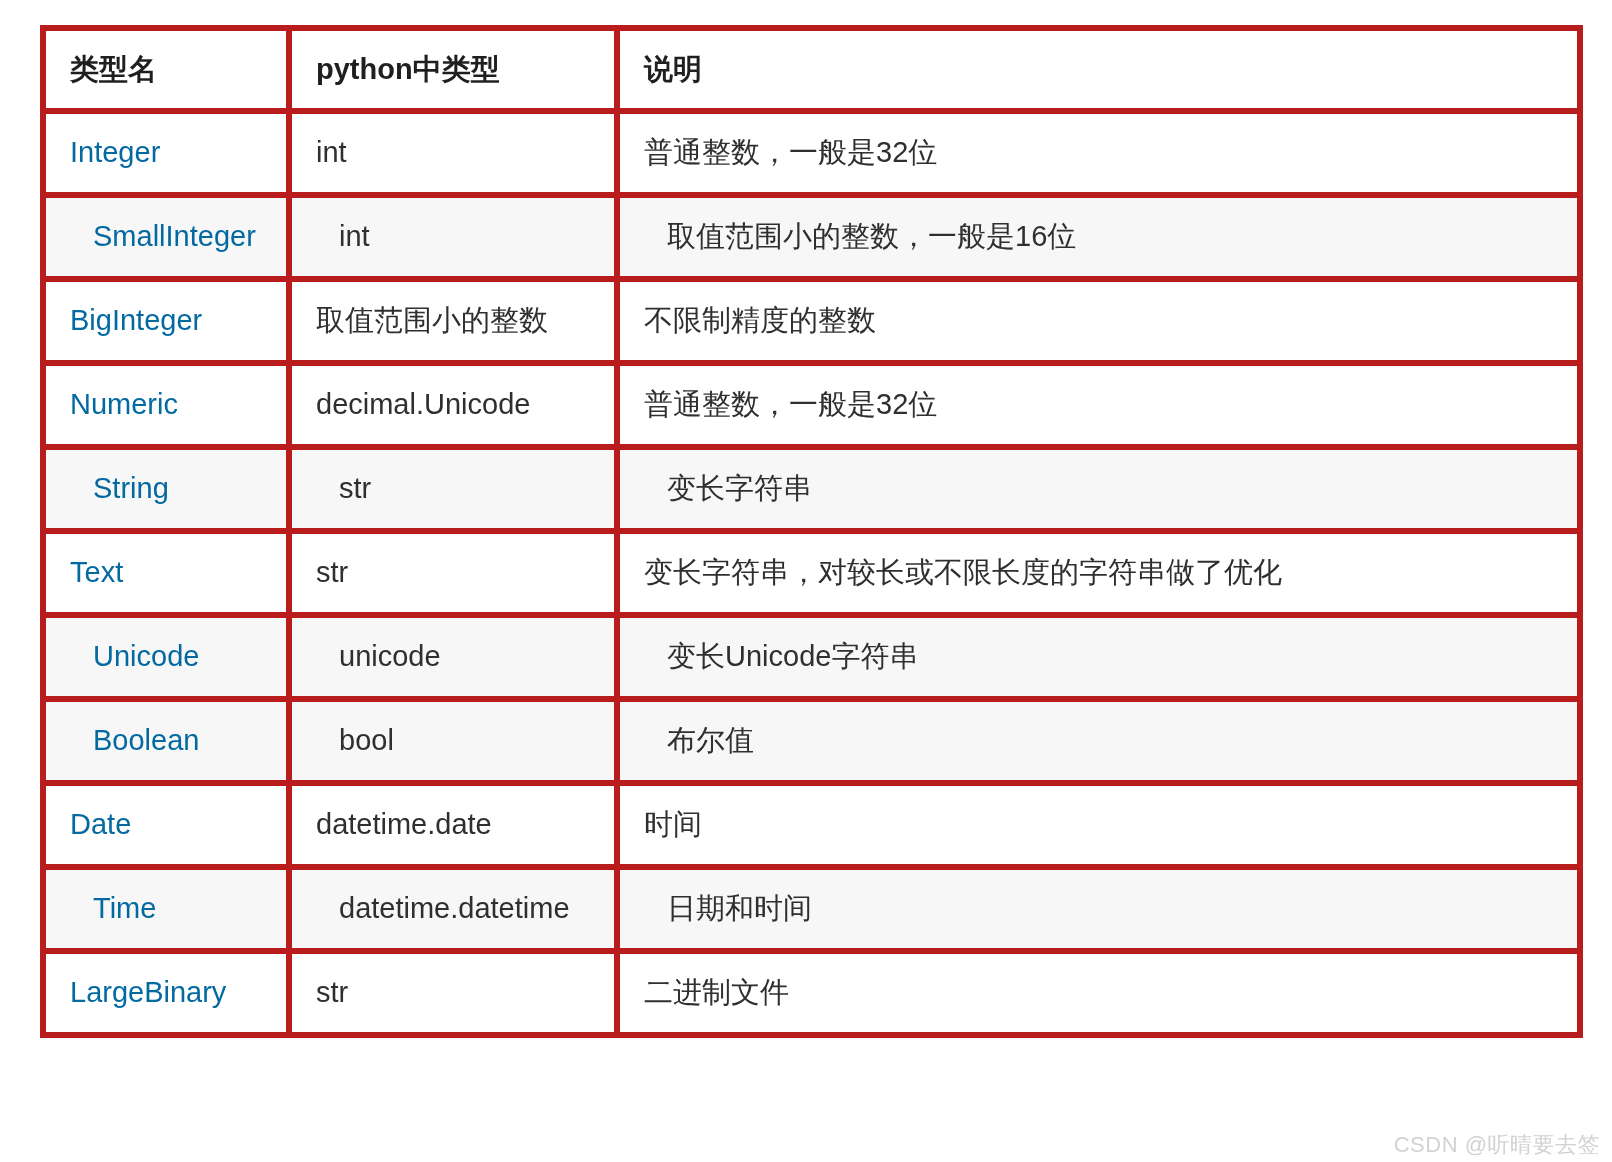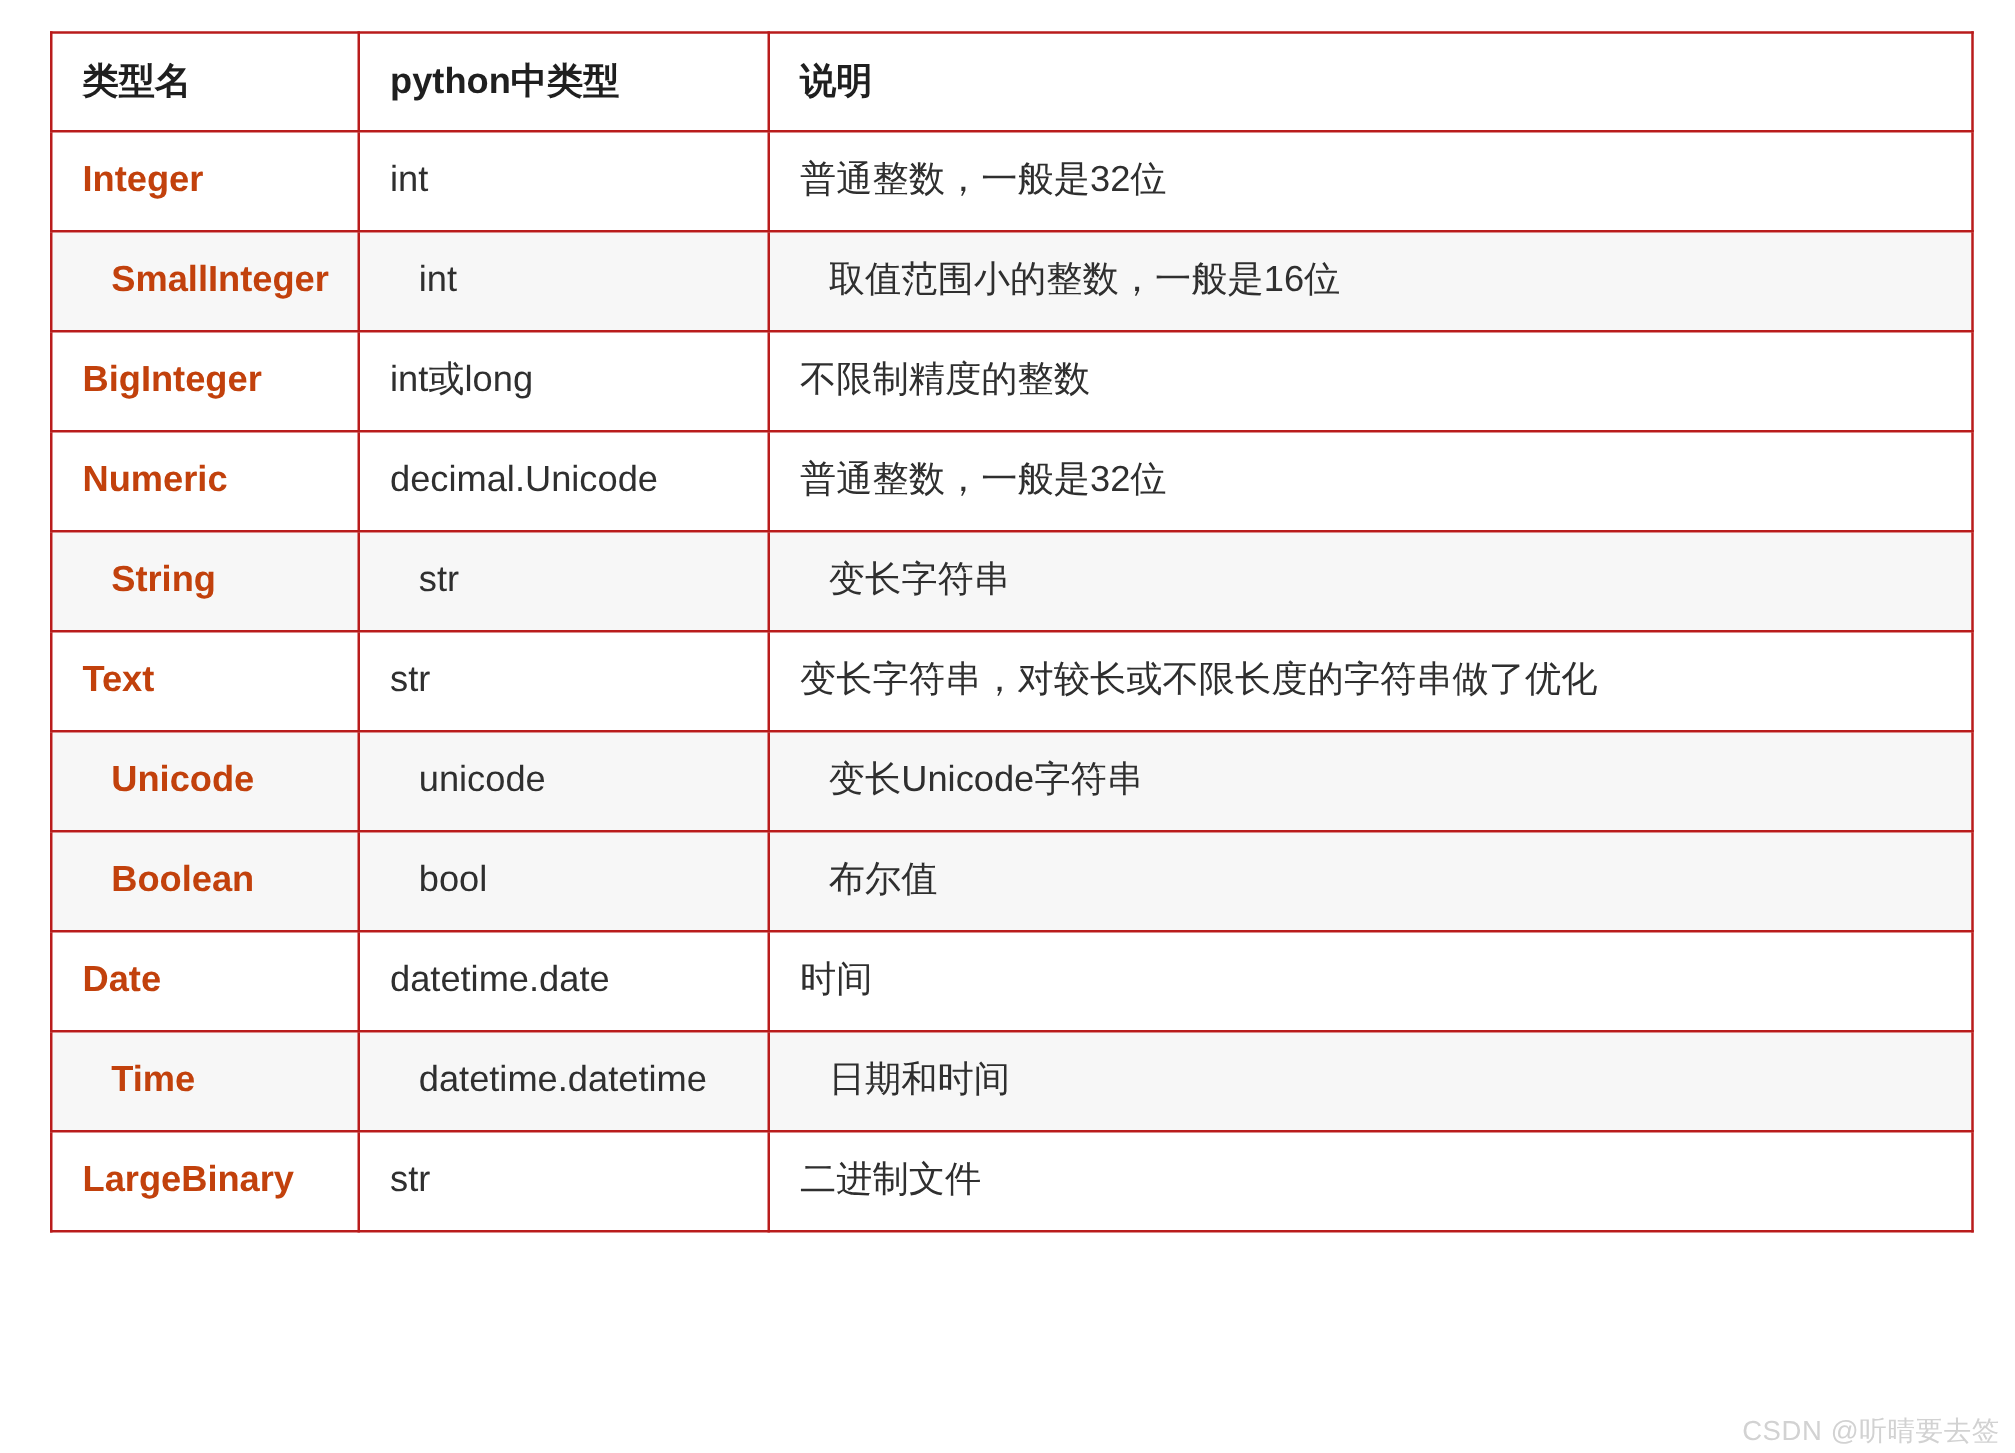--- a/index.html
+++ b/index.html
@@ -33,21 +33,21 @@
     table-layout: fixed;
     width: 1537px;
     border: 1px solid #dcdcdc;
   }
   table.type-table col.c1 { width: 246px; }
   table.type-table col.c2 { width: 328px; }
   table.type-table col.c3 { width: 963px; }
 
   table.type-table th,
   table.type-table td {
-    border: 2px solid #b91c1c;
+    border: 6px solid #b91c1c;
     padding: 0 0 0 24px;
     height: 78px;
     vertical-align: middle;
     text-align: left;
     font-size: 29px;
     line-height: 1.35;
     font-weight: 400;
     color: #2f2f2f;
     background: #ffffff;
     white-space: nowrap;
@@ -58,22 +58,21 @@
     font-weight: 700;
     color: #1f1f1f;
     background: #ffffff;
     font-size: 29px;
   }
   table.type-table tbody tr.shaded td {
     background: #f7f7f7;
     padding-left: 47px;
   }
   table.type-table tbody tr td.col-type {
-    color: #c2410c;
-    font-weight: bold;
+    color: #0369a1;
   }
   .watermark {
     position: absolute;
     right: 12px;
     bottom: 2px;
     font-size: 22px;
     color: #d2d2d2;
     letter-spacing: 0.5px;
     white-space: nowrap;
     font-family: "Liberation Sans", "DejaVu Sans", sans-serif;
@@ -106,21 +105,21 @@
           <td>int</td>
           <td>普通整数，一般是32位</td>
         </tr>
         <tr class="shaded">
           <td class="col-type">SmallInteger</td>
           <td>int</td>
           <td>取值范围小的整数，一般是16位</td>
         </tr>
         <tr>
           <td class="col-type">BigInteger</td>
-          <td>int或long</td>
+          <td>取值范围小的整数</td>
           <td>不限制精度的整数</td>
         </tr>
         <tr>
           <td class="col-type">Numeric</td>
           <td>decimal.Unicode</td>
           <td>普通整数，一般是32位</td>
         </tr>
         <tr class="shaded">
           <td class="col-type">String</td>
           <td>str</td>

